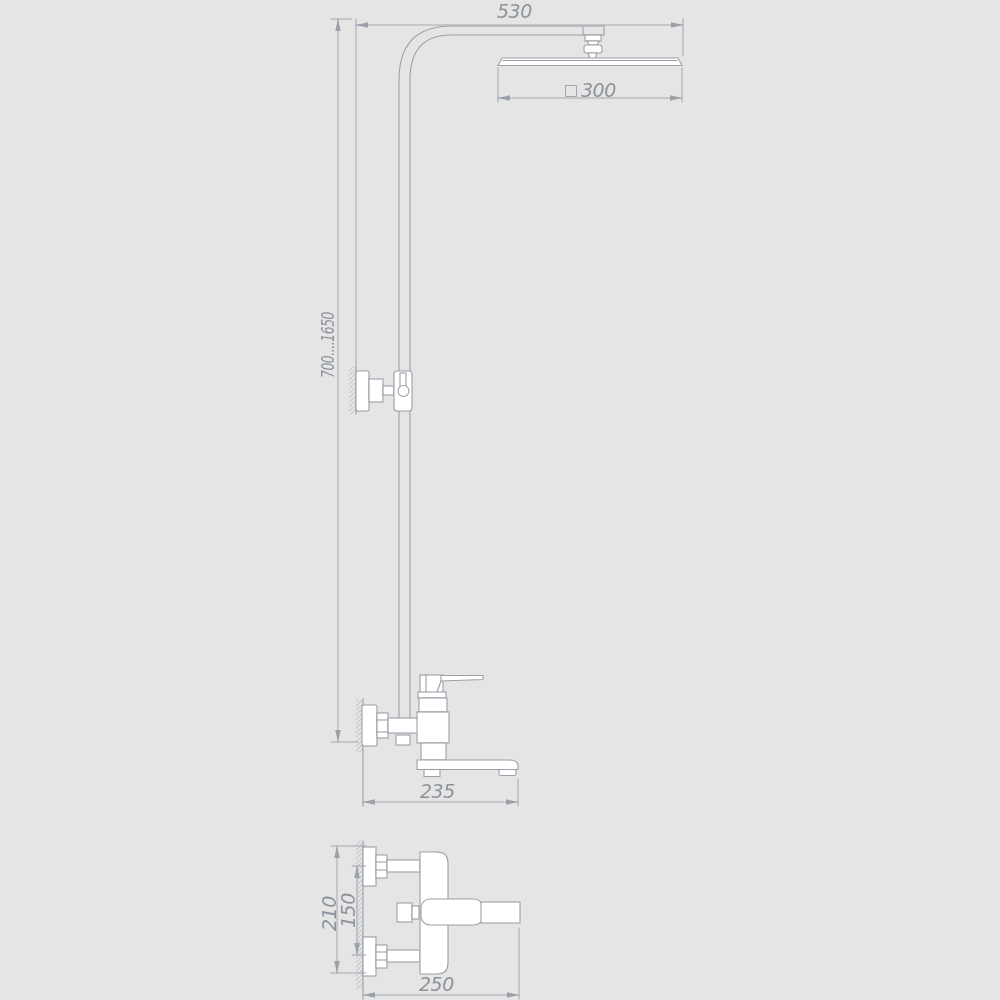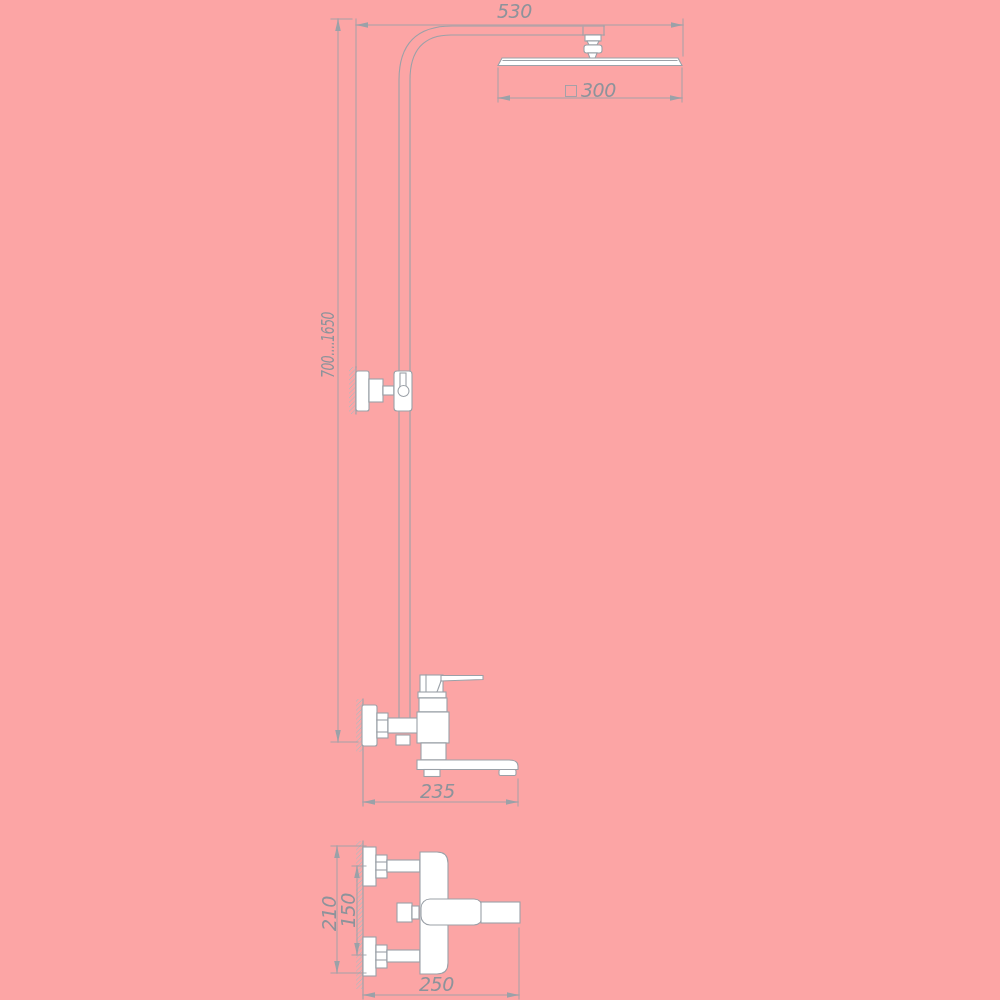--- a/index.html
+++ b/index.html
@@ -1,19 +1,19 @@
 <!DOCTYPE html>
 <html><head>
 <meta charset="utf-8">
 <style>
   html,body{margin:0;padding:0;background:#ffffff;}
   .canvas{
     position:relative;
     width:1000px;height:1000px;
-    background:#fca5a5;
+    background:#e5e5e5;
     font-family:"DejaVu Sans",sans-serif;
     overflow:hidden;
   }
   svg text{
     font-family:"DejaVu Sans",sans-serif;
     font-style:italic;
     fill:#8d939b;
   }
   .dim-label{font-size:19px;letter-spacing:-0.5px;}
   .dim-label-small{font-size:17px;letter-spacing:-0.6px;}

